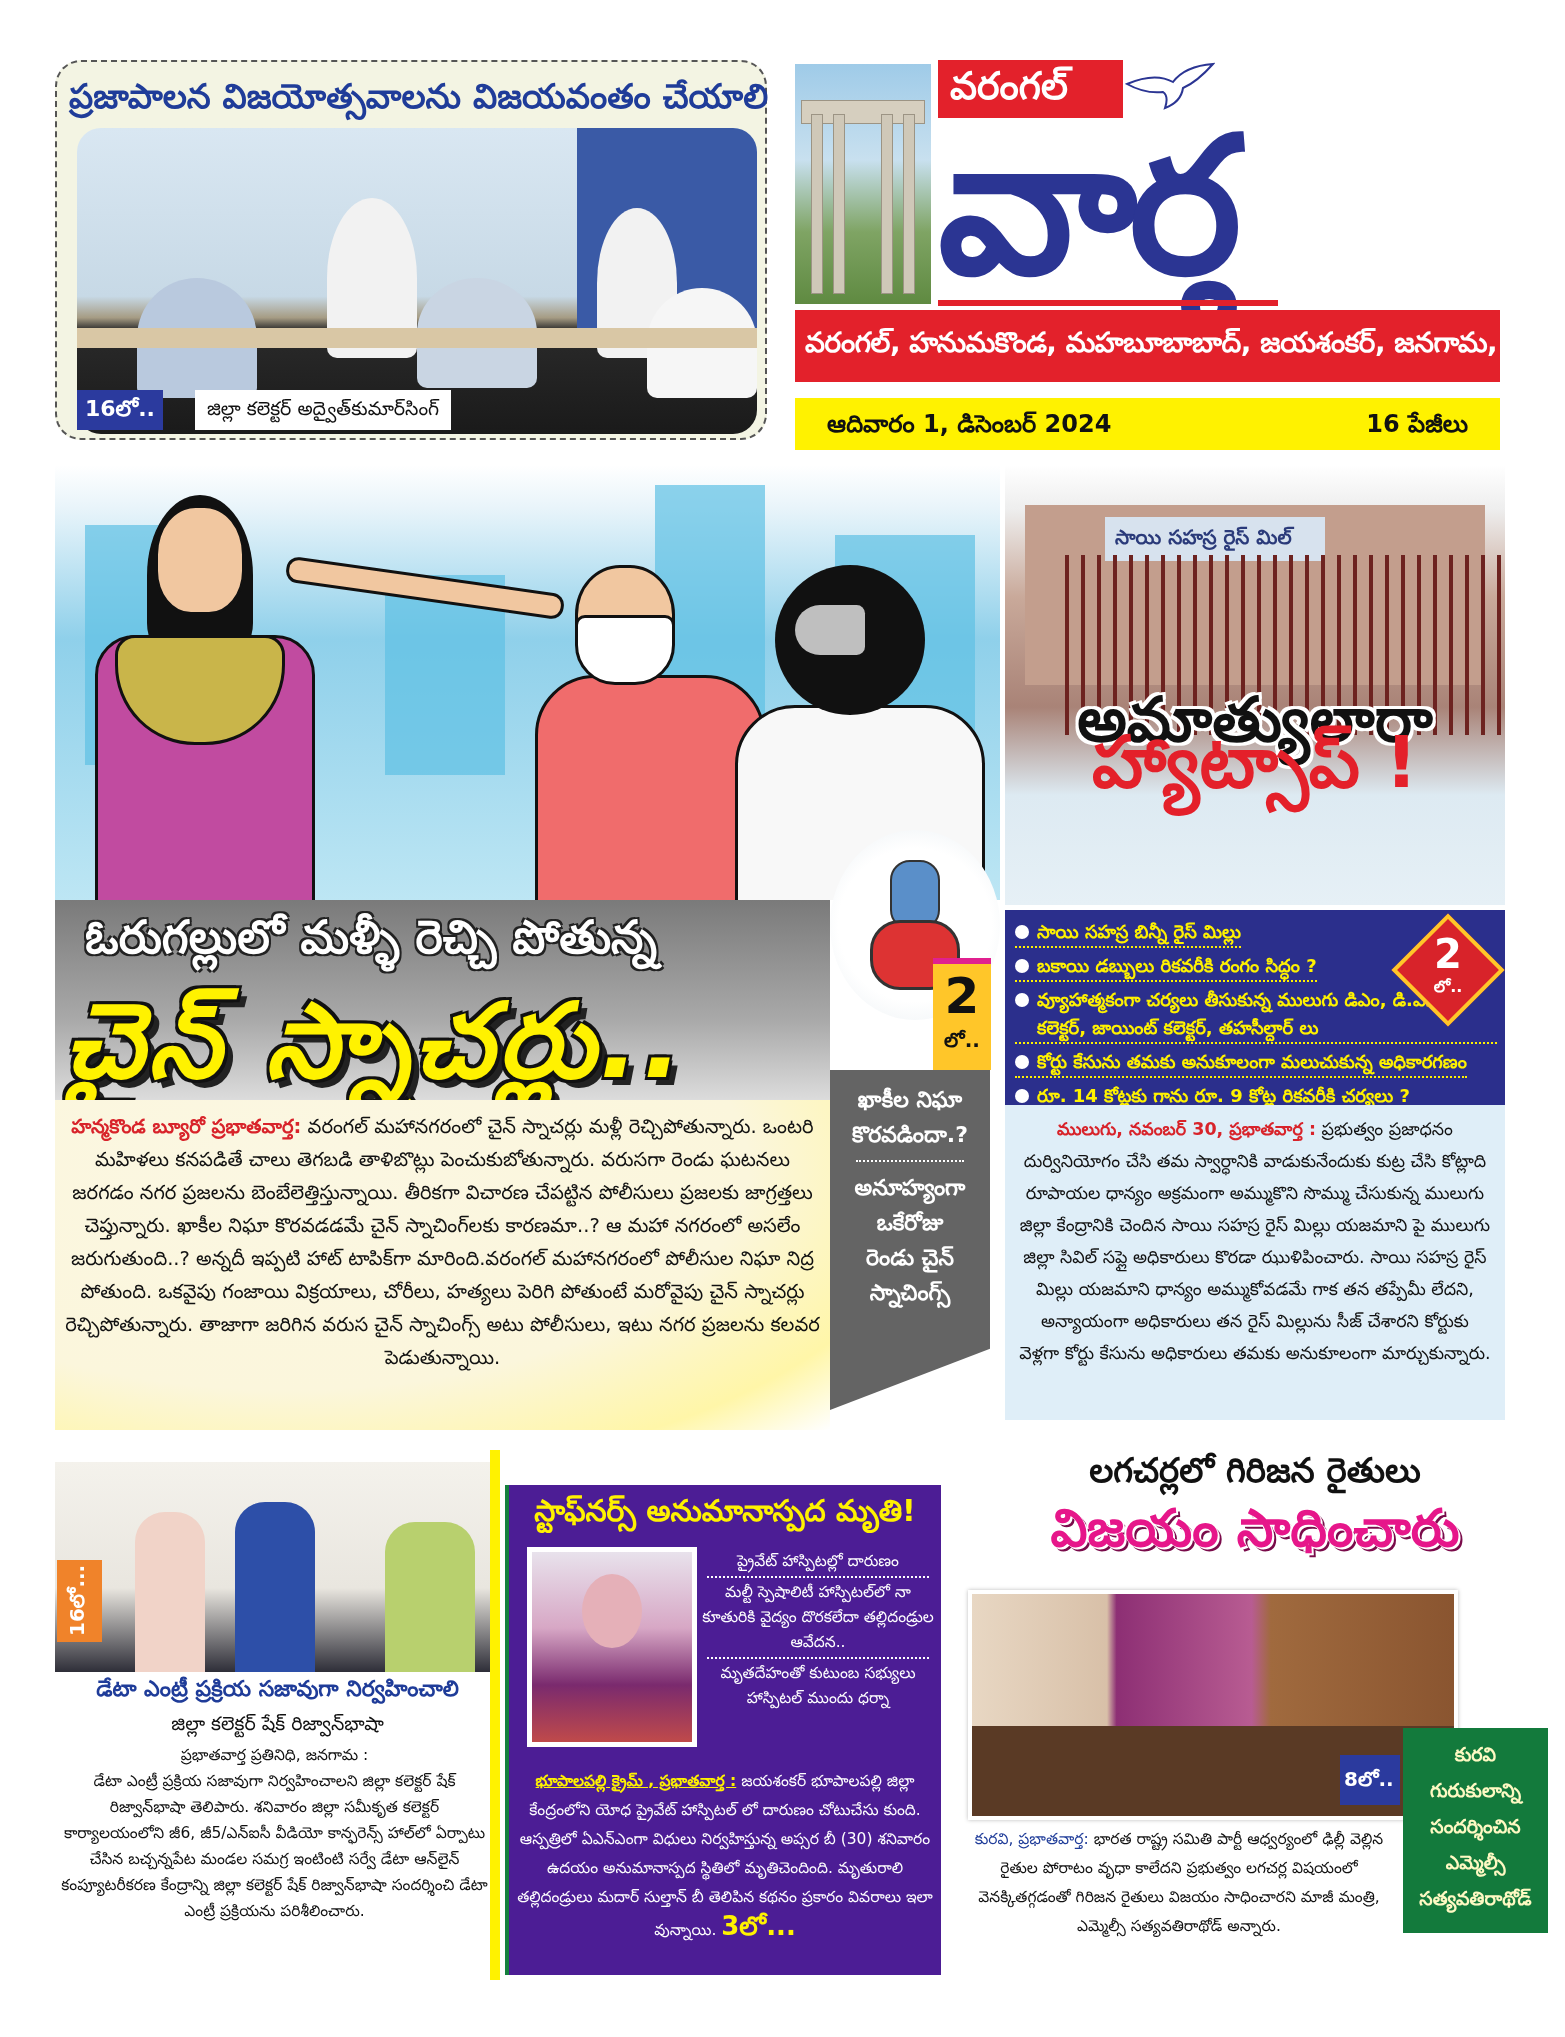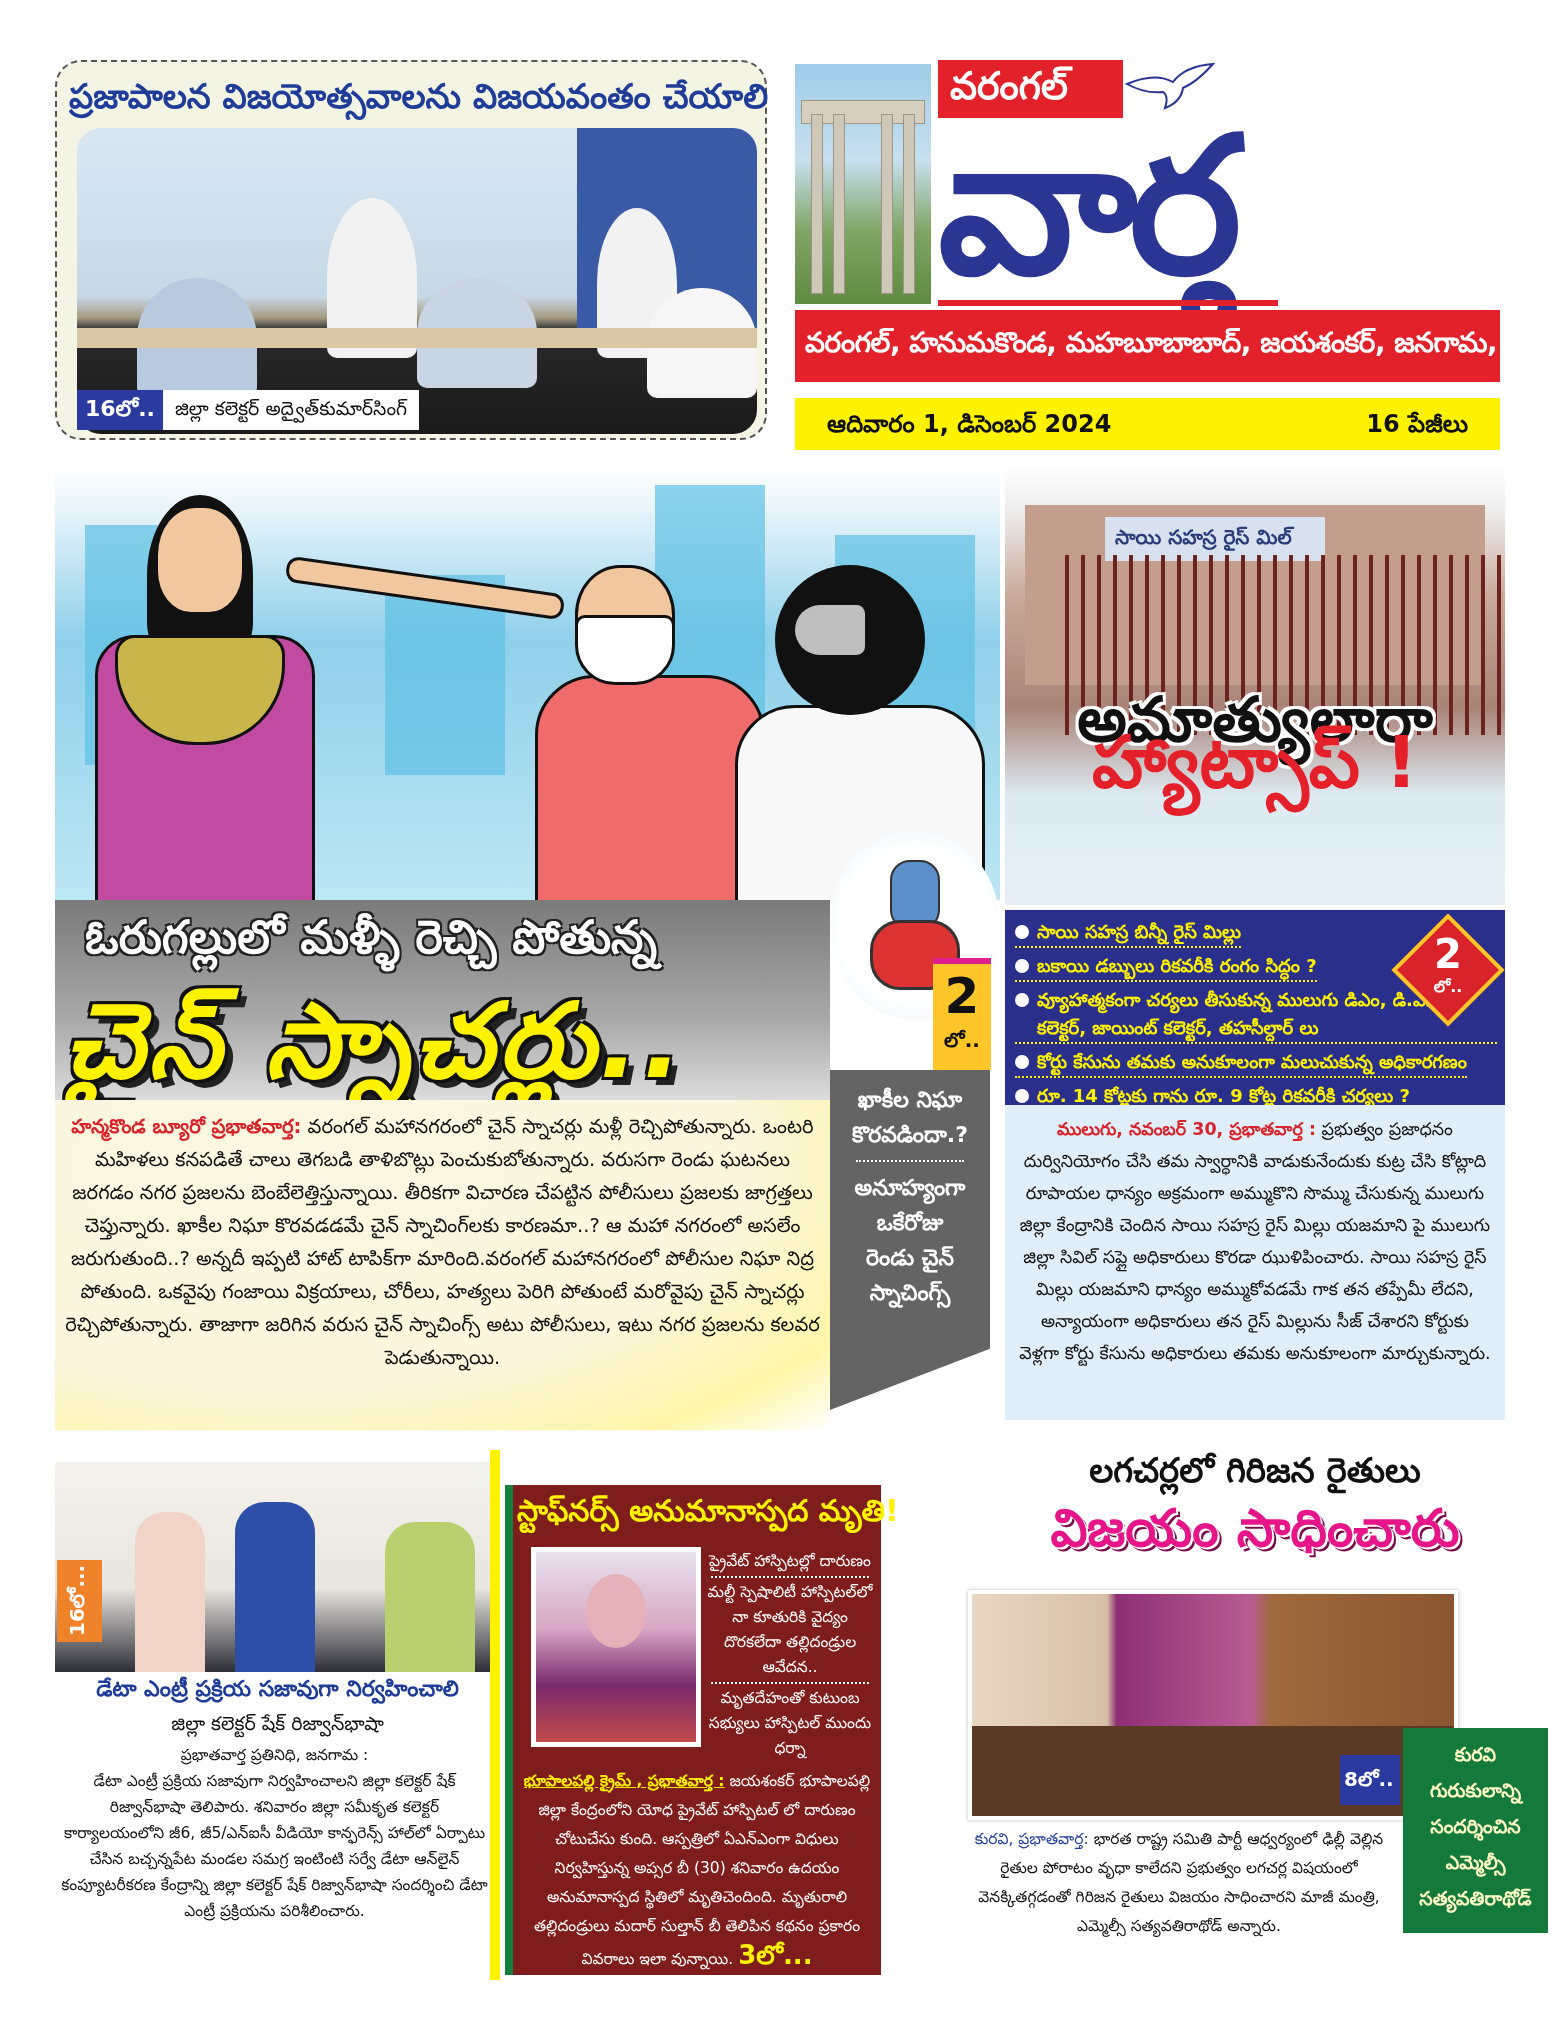--- a/index.html
+++ b/index.html
@@ -10,21 +10,21 @@
   
   #top-feature { left: 55px; top: 60px; width: 712px; height: 380px; background: #f3f4e3; border: 2px dashed #555; border-radius: 26px; }
   #top-feature .title { position: absolute; left: 12px; right: 12px; top: 14px; text-align: center; color: #1f3c99; font-weight: bold; font-size: 34px; letter-spacing: 0px; white-space: nowrap; }
   #top-feature .photo { position: absolute; left: 20px; top: 66px; width: 680px; height: 306px; border-radius: 24px; overflow: hidden;
     background: linear-gradient(180deg, #d9e7f2 0%, #c7d9e6 55%, #a69c84 62%, #2a2a2a 66%, #1a1a1a 100%); }
   #top-feature .photo .wall-blue { position: absolute; right: 0; top: 0; width: 180px; height: 200px; background: #3a5aa6; }
   #top-feature .photo .person { position: absolute; border-radius: 50% 50% 10px 10px; }
   #top-feature .photo .table { position: absolute; left: 0; right: 0; top: 200px; height: 20px; background: #d9c7a5; }
   .badge-16 { position: absolute; left: 20px; bottom: 8px; height: 40px; display: flex; align-items: stretch; }
   .badge-16 .num { background: #2b3a9e; color: #fff; font-weight: bold; font-size: 22px; padding: 6px 8px; }
-  .badge-16 .cap { background: #fff; color: #111; font-size: 19px; padding: 7px 12px; }
+  .badge-16 .cap { background: #fff; color: #111; font-size: 19px; padding: 7px 12px; margin-left: 32px; }
 
   
   #masthead { left: 795px; top: 60px; width: 712px; height: 395px; }
   #masthead .monument { position: absolute; left: 0; top: 4px; width: 136px; height: 240px;
     background: linear-gradient(180deg, #9fcbe8 0%, #c8e0ef 40%, #7fa464 70%, #5f8a41 100%); }
   #masthead .monument .pillar { position: absolute; top: 50px; width: 12px; height: 180px; background: #cfc8b8; border: 1px solid #9c9484; }
   #masthead .monument .lintel { position: absolute; left: 6px; right: 6px; top: 36px; height: 24px; background: #d6cfbf; border: 1px solid #9c9484; }
   #masthead .red-label { position: absolute; left: 143px; top: 0; width: 185px; height: 58px; background: #e3212b; color: #fff; font-weight: bold; font-size: 38px; padding: 4px 12px; }
   #masthead .dove { position: absolute; left: 330px; top: 2px; width: 90px; height: 50px; color: #fff; }
   #masthead .brand { position: absolute; left: 143px; top: 52px; width: 410px; height: 190px; color: #2b3593; font-weight: bold; font-size: 190px; line-height: 190px; letter-spacing: -8px; }
@@ -105,21 +105,21 @@
   #data-entry .photo .p1 { position: absolute; left: 180px; top: 40px; width: 80px; height: 170px; background: #2d4fa8; border-radius: 30px 30px 0 0; }
   #data-entry .photo .p2 { position: absolute; left: 330px; top: 60px; width: 90px; height: 150px; background: #b8d06e; border-radius: 30px 30px 0 0; }
   #data-entry .photo .p3 { position: absolute; left: 80px; top: 50px; width: 70px; height: 160px; background: #f1d3c8; border-radius: 30px 30px 0 0; }
   #data-entry .side-badge { position: absolute; left: 2px; top: 110px; width: 45px; height: 82px; background: #f0832a; color: #fff; font-weight: bold; font-size: 20px; writing-mode: vertical-rl; transform: rotate(180deg); text-align: center; padding: 6px 6px; }
   #data-entry h2 { position: absolute; left: 0; right: 0; top: 226px; text-align: center; color: #1f3c99; font-weight: bold; font-size: 22px; white-space: nowrap; }
   #data-entry .sub { position: absolute; left: 0; right: 0; top: 262px; text-align: center; font-size: 19px; }
   #data-entry p { position: absolute; left: 6px; right: 12px; top: 292px; font-size: 15.5px; line-height: 26px; text-align: center; }
   #data-entry .yellow-edge { position: absolute; right: 0; top: 0; width: 10px; height: 530px; background: #fff200; }
 
   
-  #nurse-story { left: 505px; top: 1485px; width: 376px; height: 490px; background: #7f1d1d; border-left: 8px solid #15803d; }
+  #nurse-story { left: 505px; top: 1485px; width: 436px; height: 490px; background: #4c1d95; border-left: 4px solid #15803d; }
   #nurse-story h2 { position: absolute; left: 4px; right: 4px; top: 8px; text-align: center; color: #fff200; font-weight: bold; font-size: 30px; white-space: nowrap; }
   #nurse-story .photo { position: absolute; left: 18px; top: 62px; width: 170px; height: 200px; background: linear-gradient(180deg, #e8e2ec 0%, #d7a7c5 40%, #7a2a6e 70%, #c04a4a 100%); border: 5px solid #fff; }
   #nurse-story .photo .face { position: absolute; left: 50px; top: 22px; width: 60px; height: 74px; background: #e5b0b8; border-radius: 50%; }
   #nurse-story .sidebar { position: absolute; left: 192px; right: 6px; top: 64px; text-align: center; color: #fff; font-size: 15.5px; line-height: 25px; }
   #nurse-story .sidebar .dots { border-top: 2px dotted #fff; margin: 2px 6px; }
   #nurse-story p { position: absolute; left: 8px; right: 8px; top: 282px; color: #fff; font-size: 15.5px; line-height: 29px; text-align: center; }
   #nurse-story .dateline { color: #fff200; font-weight: bold; text-decoration: underline; }
   #nurse-story .jump { color: #fff200; font-weight: bold; font-size: 26px; }
 
   

